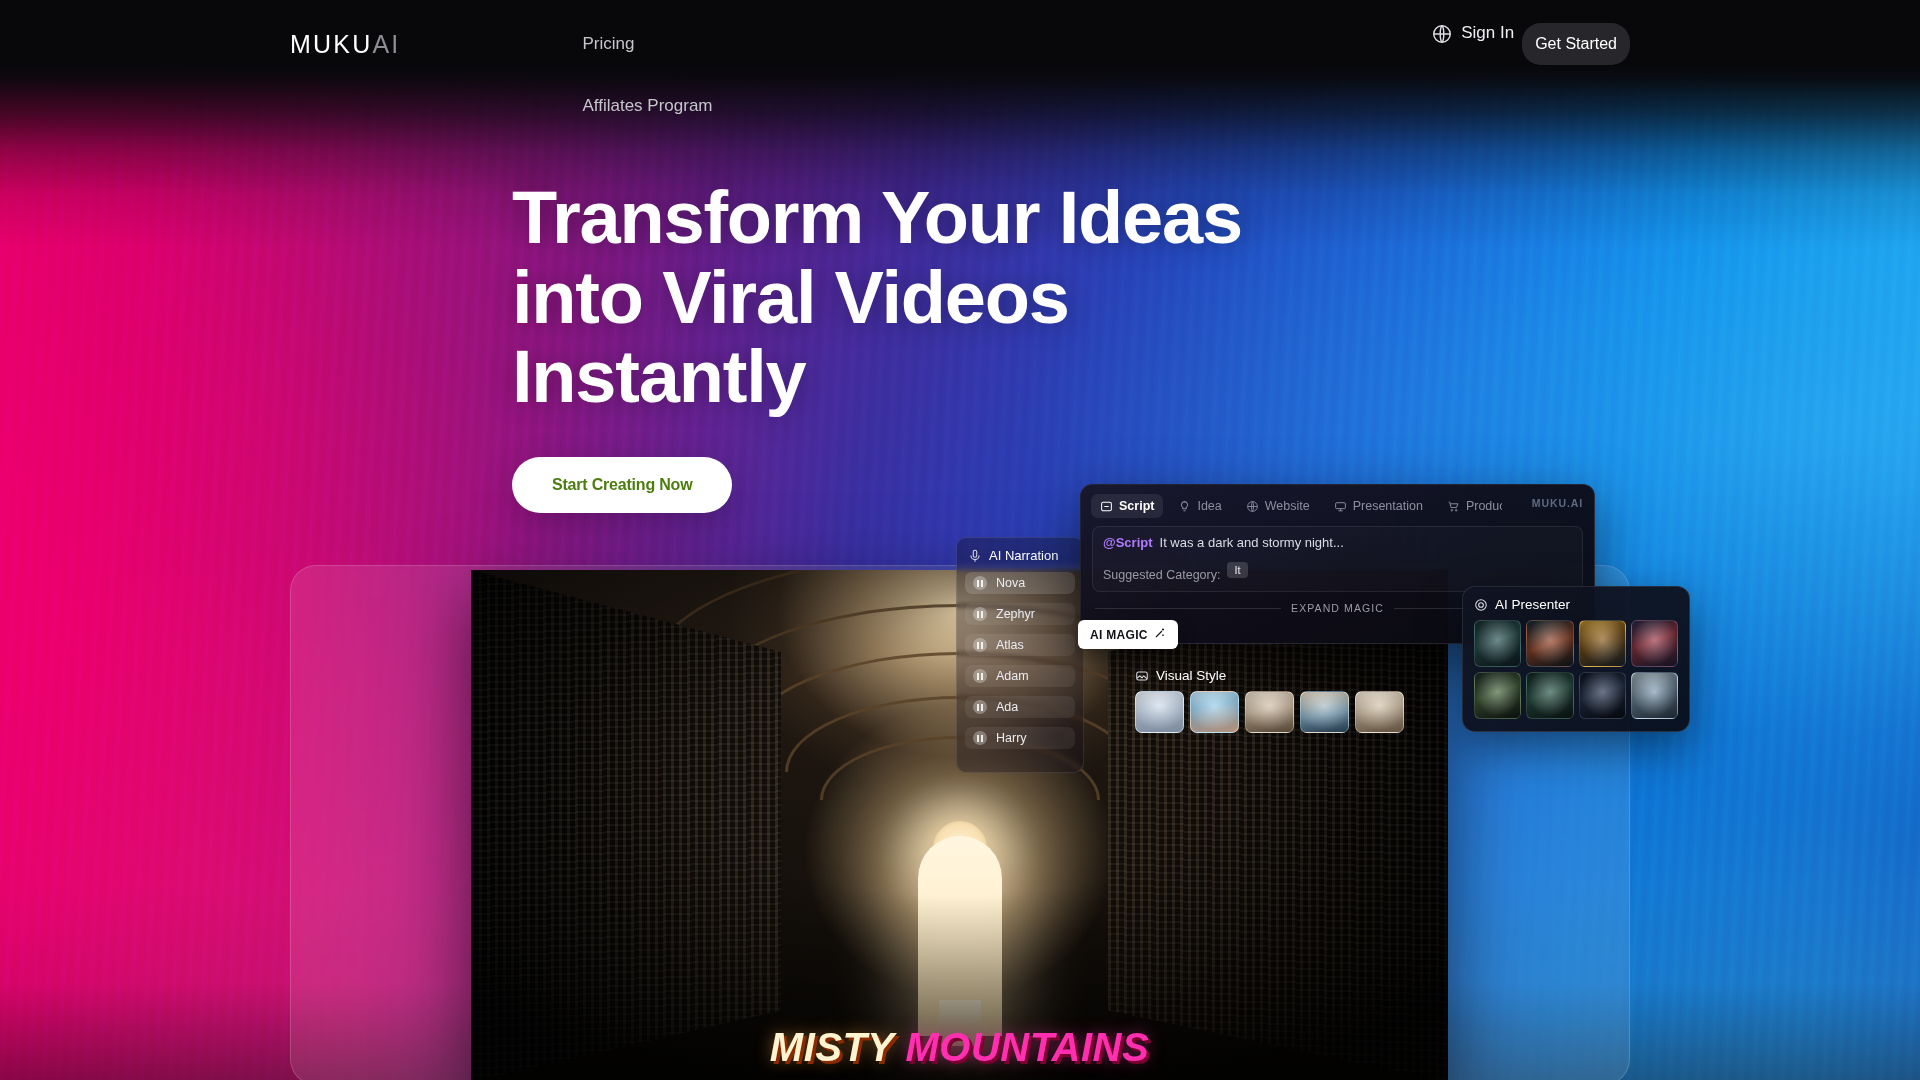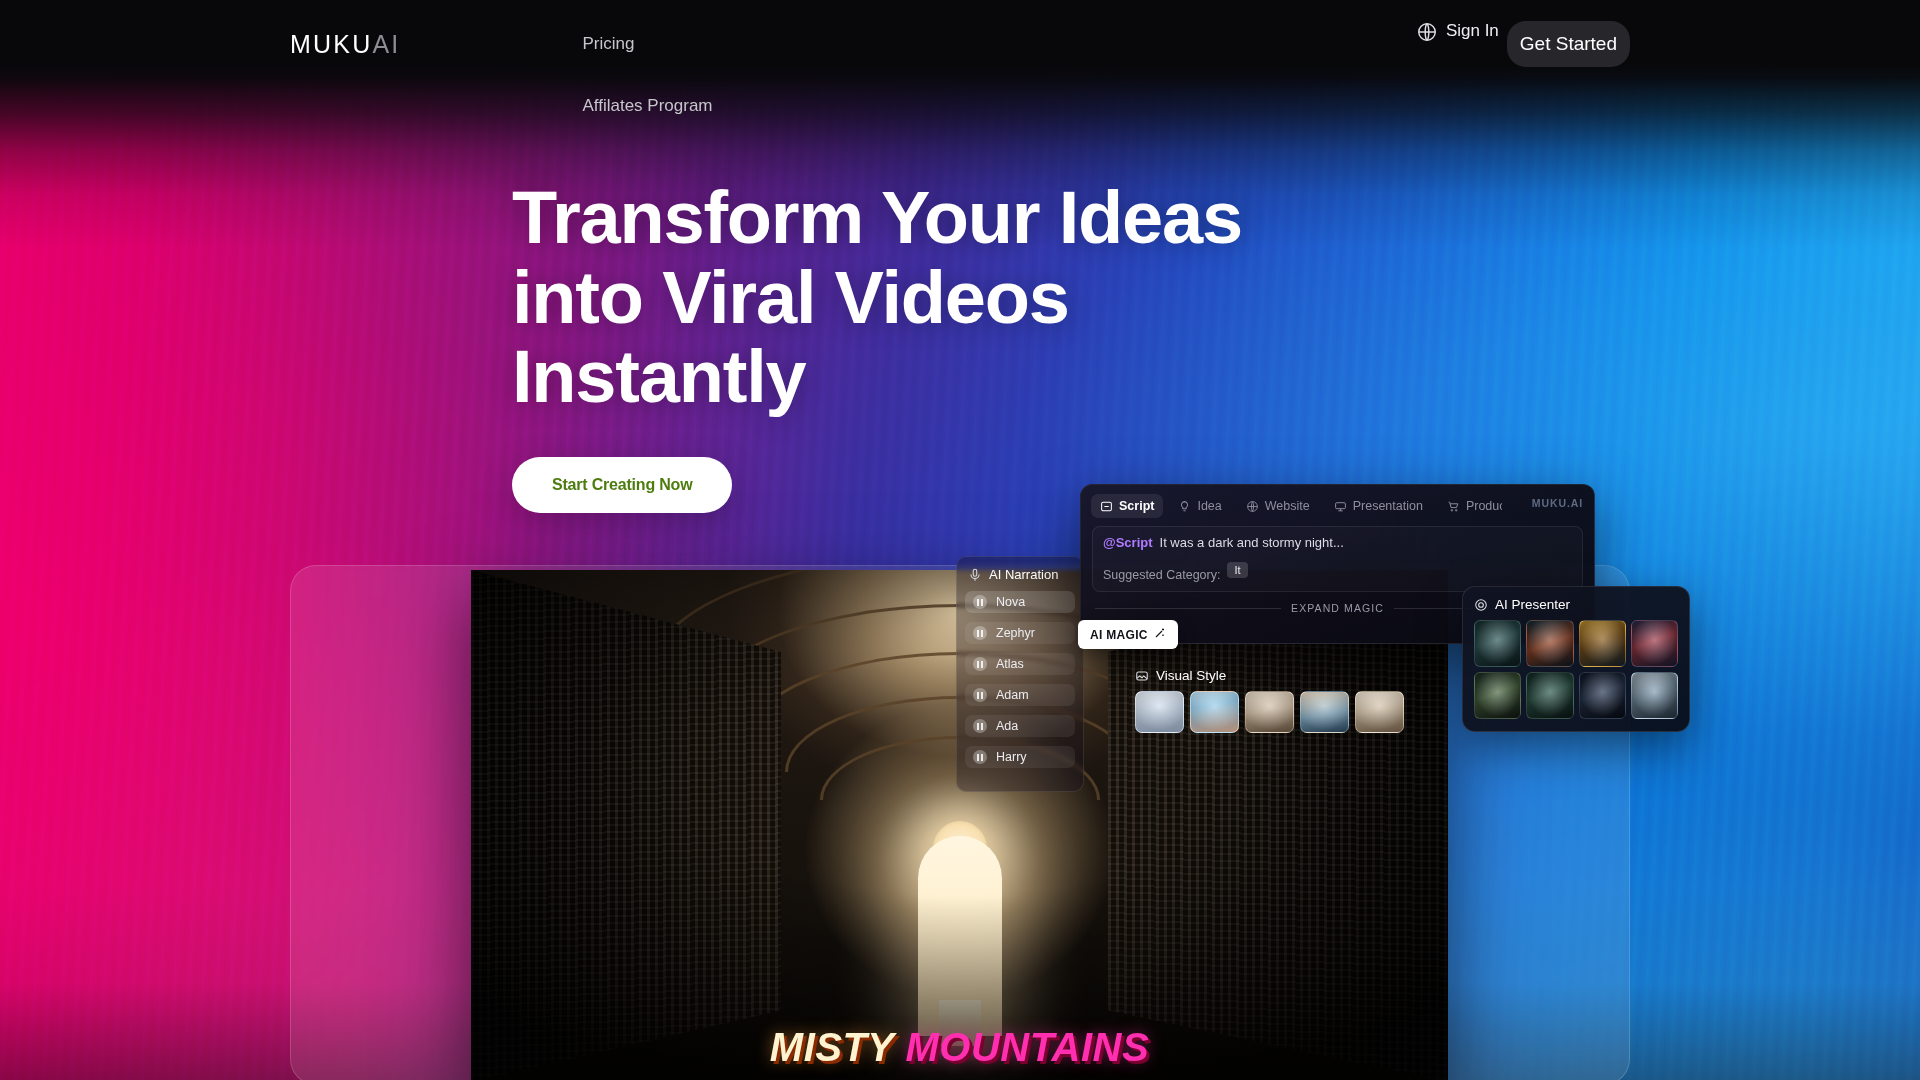--- a/index.html
+++ b/index.html
@@ -74,21 +74,21 @@
   .logo .muku{ font-size:25px; font-weight:400; color:#ffffff; letter-spacing:2.2px; }
   .logo .ai{ font-size:25px; font-weight:400; color:#8d8d93; letter-spacing:2.2px; }
 
   .nav-center{ display:flex; gap:42px; margin-left:182px;flex-direction:column; }
   .nav-link{ color:#c6c6cc; font-size:17px; text-decoration:none; white-space:nowrap; }
 
   .nav-right{ margin-left:auto; display:flex; align-items:flex-start; gap:8px; margin-right:234px; }
   .globe{ width:22px; height:22px; display:block; color:#dcdce2; }
   .signin{ color:#ededf2; font-size:17px; text-decoration:none; }
   .getstarted{
-    background:#26262b; color:#fff; font-size:19px; font-weight:500;
+    background:#26262b; color:#fff; font-size:16px; font-weight:500;
     border:none; border-radius:19px; padding:12px 13px; cursor:pointer; white-space:nowrap;
   }
 
   
   .hero-copy{ position:absolute; left:512px; top:178px; z-index:40; }
   h1.headline{
     font-size:74px; line-height:1.075; font-weight:700; color:#ffffff;
     letter-spacing:-1.2px; text-shadow:0 2px 26px rgba(0,0,0,0.30);
     max-width:880px;
   }
@@ -169,21 +169,21 @@
   .caption{
     position:absolute; left:50%; bottom:12px; transform:translateX(-50%);
     font-size:40px; font-weight:900; font-style:italic; letter-spacing:0.5px;
     white-space:nowrap; font-family:"Liberation Sans", sans-serif;
   }
   .cap-a{ color:#fff4cf; text-shadow:3px 3px 0 #8a2a00, 0 0 16px rgba(255,160,60,0.55); }
   .cap-b{ color:#ff2fb0; text-shadow:3px 3px 0 #7a0030, 0 0 16px rgba(255,60,170,0.5); }
 
   
   .narration{
-    position:absolute; left:956px; top:556px; width:128px; padding:8px 0 14px;
+    position:absolute; left:956px; top:537px; width:128px; padding:8px 0 14px;
     border-radius:10px; background:rgba(20,16,30,0.34);
     border:1px solid rgba(255,255,255,0.10);
     backdrop-filter:blur(2px);
   }
   .narration-head{ display:flex; align-items:center; gap:7px; padding:2px 11px 9px; }
   .narration-head .t{ color:#fff; font-size:13px; font-weight:500; white-space:nowrap; }
   .voice{
     display:flex; align-items:center; gap:9px; margin:0 8px 9px;
     padding:4px 8px; border-radius:7px; background:rgba(255,255,255,0.07);
   }

